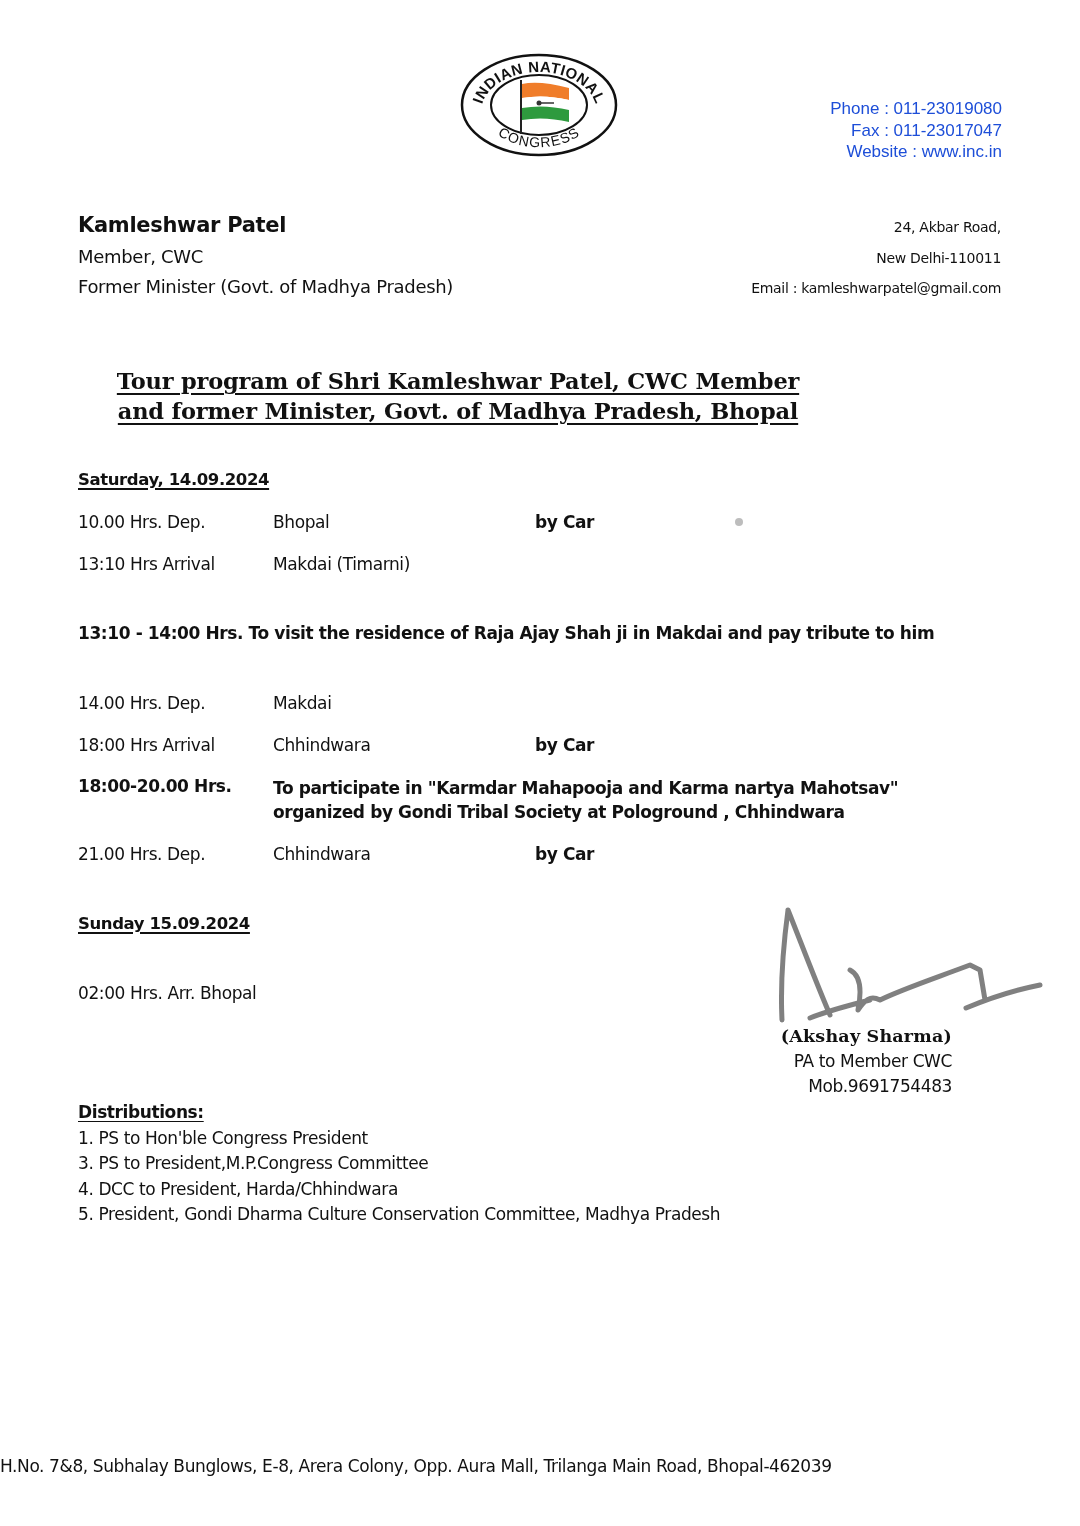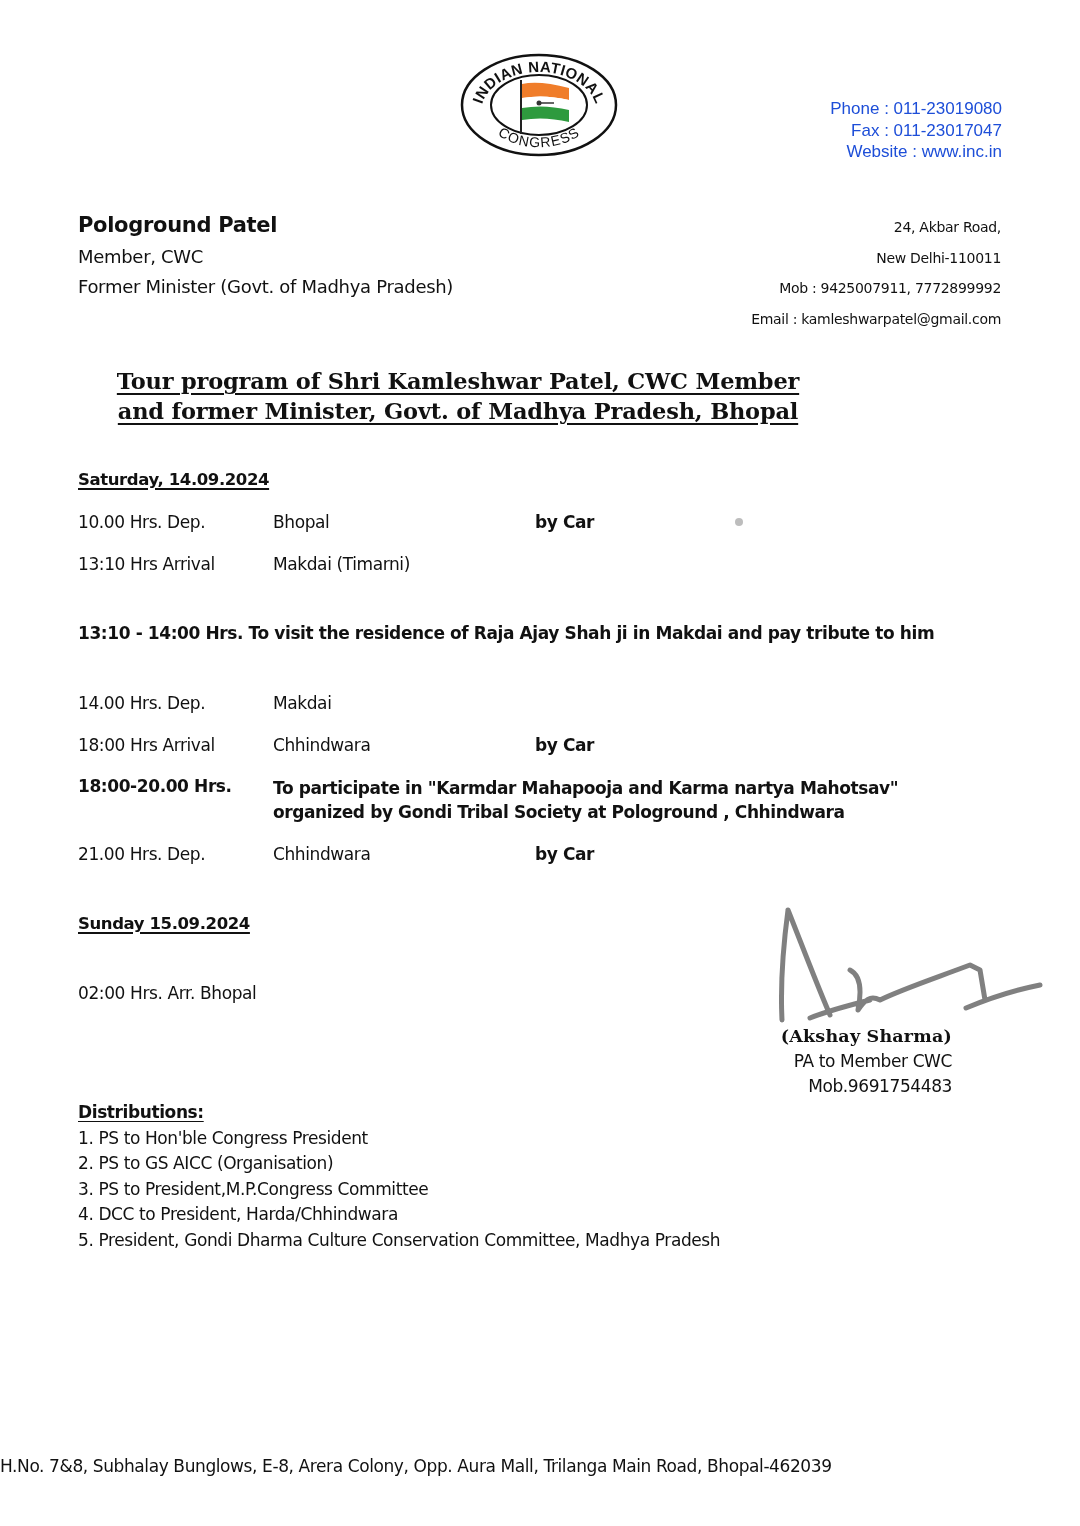--- a/index.html
+++ b/index.html
@@ -74,29 +74,28 @@
   </svg>
 </div>
 
 <div class="abs contact-inc">
   <div>Phone : 011-23019080</div>
   <div>Fax : 011-23017047</div>
   <div>Website : www.inc.in</div>
 </div>
 
 <div class="abs sender-left">
-  <div class="sender-name">Pologround Patel</div>
+  <div class="sender-name">Kamleshwar Patel</div>
   <div class="sender-line">Member, CWC</div>
   <div class="sender-line">Former Minister (Govt. of Madhya Pradesh)</div>
 </div>
 
 <div class="abs sender-right">
   <div>24, Akbar Road,</div>
   <div>New Delhi-110011</div>
-  <div>Mob : 9425007911, 7772899992</div>
   <div>Email : kamleshwarpatel@gmail.com</div>
 </div>
 
 <div class="abs title">
   <div><span>Tour program of Shri Kamleshwar Patel, CWC Member</span></div>
   <div><span>and former Minister, Govt. of Madhya Pradesh, Bhopal</span></div>
 </div>
 
 <div class="doc">
   <div class="abs day-heading" style="left:78px; top:470px;">Saturday, 14.09.2024</div>
@@ -154,19 +153,18 @@
 
 <div class="abs sign-block">
   <div class="sign-name">(Akshay Sharma)</div>
   <div>PA to Member CWC</div>
   <div>Mob.9691754483</div>
 </div>
 
 <div class="abs dist">
   <div class="dist-heading">Distributions:</div>
   <div>1. PS to Hon'ble Congress President</div>
-  <div>2. PS to GS AICC (Organisation)</div>
   <div>3. PS to  President,M.P.Congress Committee</div>
   <div>4. DCC to  President, Harda/Chhindwara</div>
   <div>5. President, Gondi Dharma Culture Conservation Committee, Madhya Pradesh</div>
 </div>
 
 <div class="abs footer">H.No. 7&amp;8, Subhalay Bunglows, E-8, Arera Colony, Opp. Aura Mall, Trilanga Main Road, Bhopal-462039</div>
 
 </body></html>

